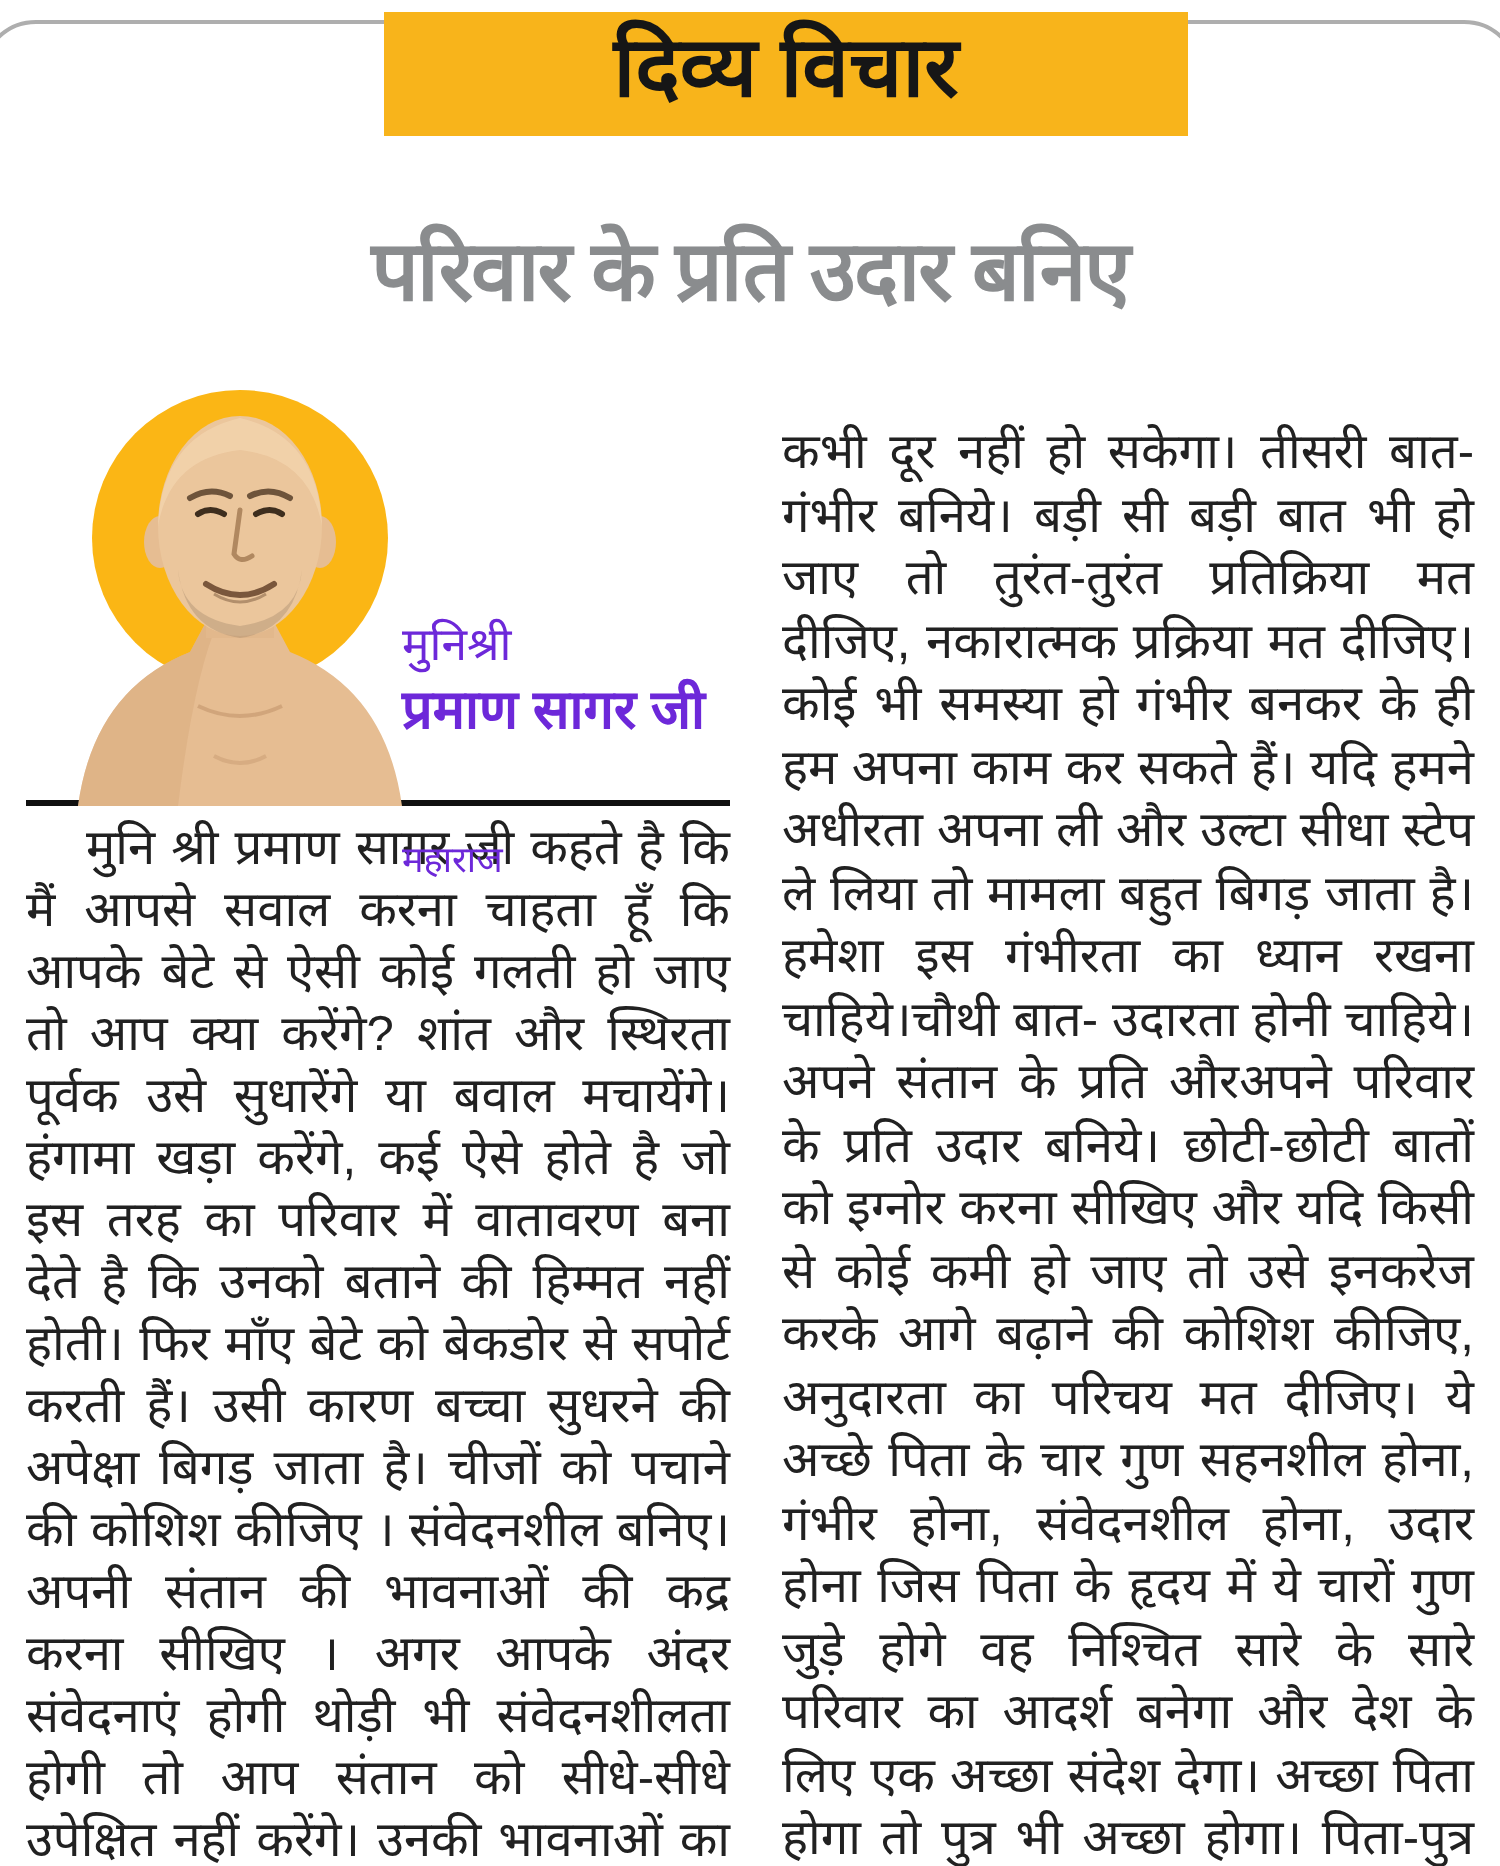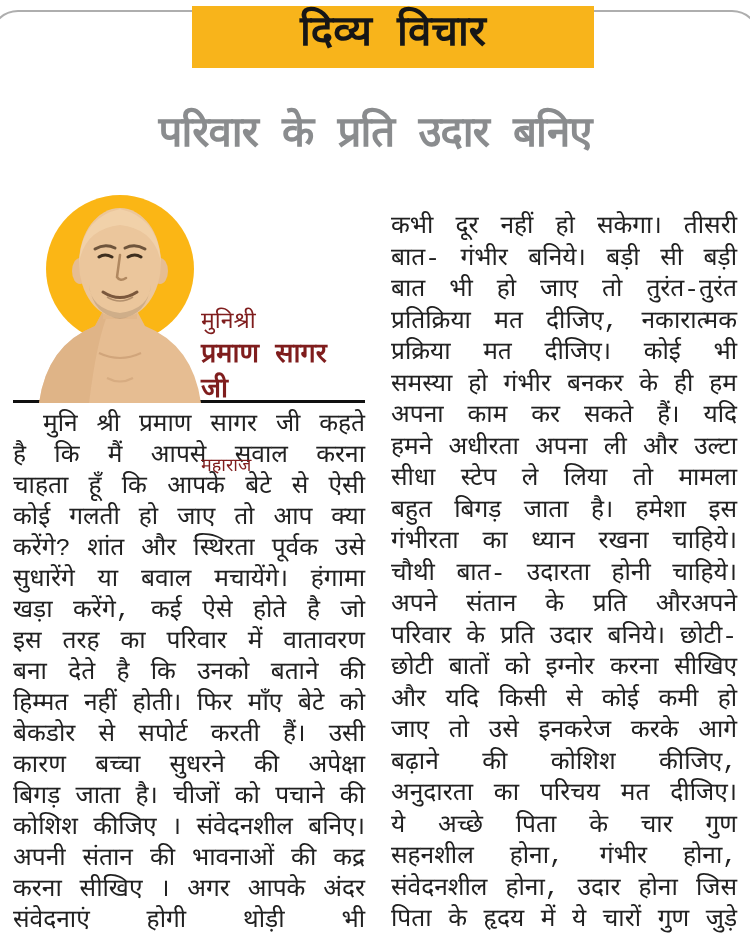--- a/index.html
+++ b/index.html
@@ -7,21 +7,20 @@
     padding: 0;
     background: #ffffff;
     font-family: "Liberation Sans", sans-serif;
   }
   .page {
     position: relative;
     width: 750px;
     height: 933px;
     background: #ffffff;
     overflow: hidden;
-    font-family: Liberation Mono, monospace;
   }
   
   .frame {
     position: absolute;
     top: 10px;
     left: -10px;
     right: -10px;
     height: 1400px;
     border: 2px solid #aeaeae;
     border-radius: 28px;
@@ -78,21 +77,21 @@
     position: absolute;
     left: 24px;
     top: -2px;
     width: 172px;
     height: 210px;
   }
   .author-caption {
     position: absolute;
     left: 188px;
     top: 112px;
-    color: #7f1d1d;
+    color: #6d28d9;
     line-height: 1.32;
   }
   .author-prefix { font-size: 23px; font-weight: 500; }
   .author-name   { font-size: 27px; font-weight: 700; }
   .author-suffix { font-size: 18px; font-weight: 500; margin-top: 46px; }
   .divider {
     border: none;
     border-top: 3px solid #101010;
     margin: 0;
   }

